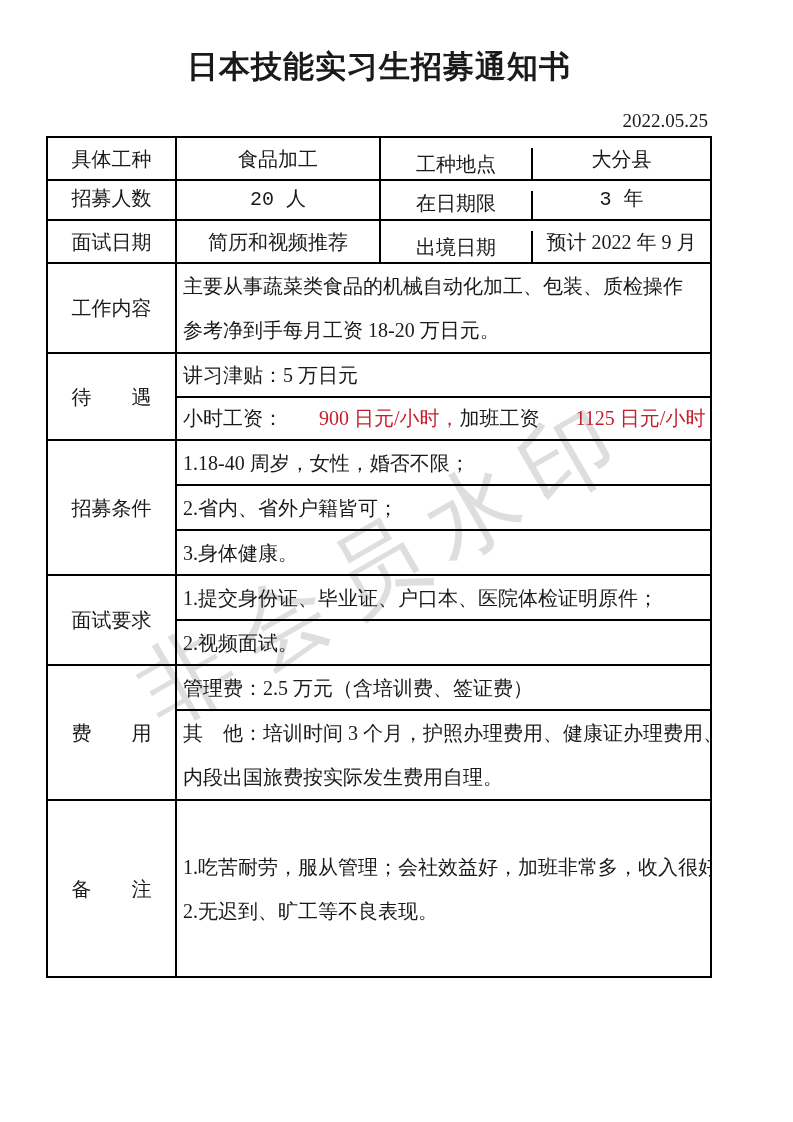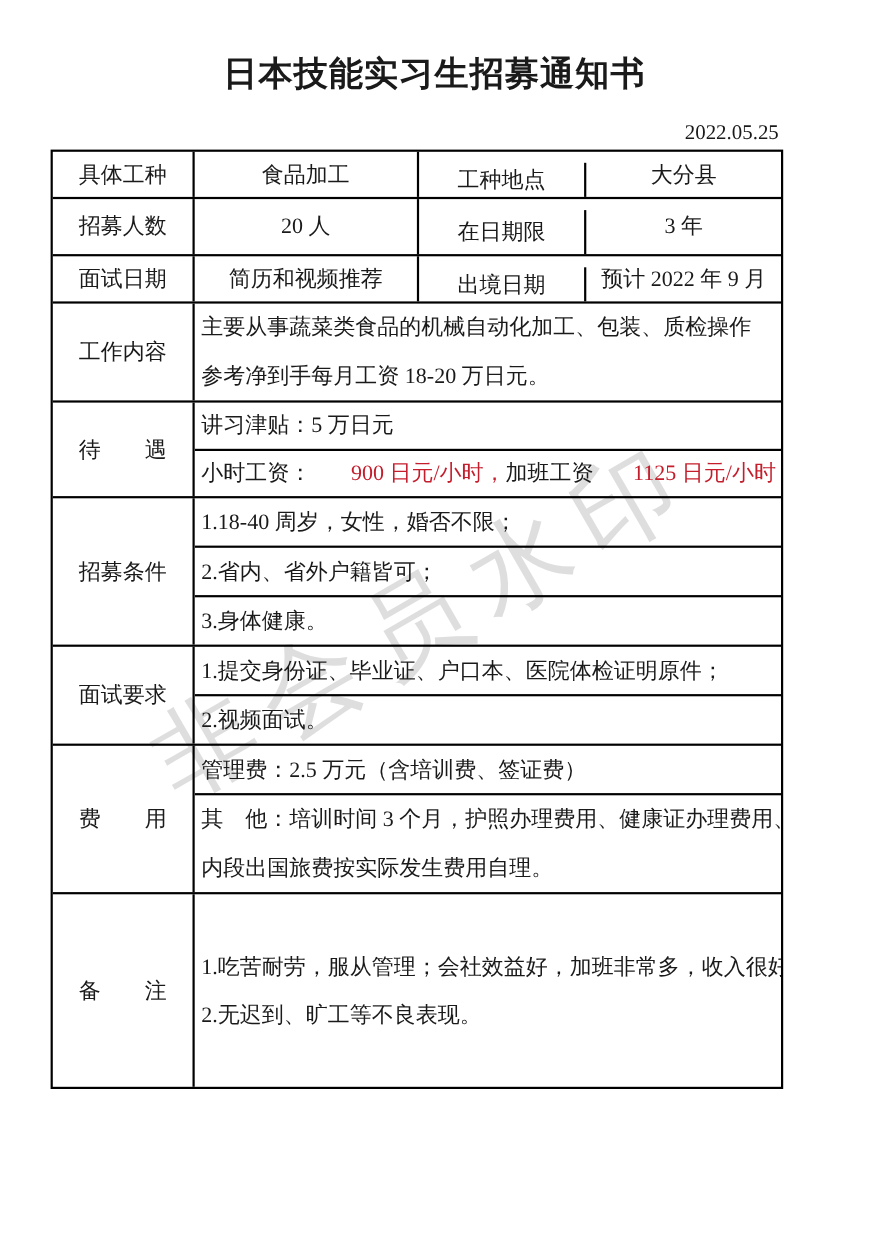--- a/index.html
+++ b/index.html
@@ -9,21 +9,21 @@
     color:var(--text,#1a1a1a);
   }
   .watermark{
     position:absolute;left:385px;top:563px;z-index:0;
     transform:translate(-50%,-50%) rotate(-30deg);
     font-size:92px;letter-spacing:18px;white-space:nowrap;
     color:var(--watermark,#c4c4c4);opacity:.55;font-weight:400;
     pointer-events:none;
   }
   .title{
-    position:absolute;left:64px;top:46px;width:662px;margin:0;z-index:2;
+    position:absolute;left:48px;top:46px;width:662px;margin:0;z-index:2;
     text-align:center;font-size:31px;font-weight:bold;letter-spacing:1px;
   }
   .date{
     position:absolute;left:48px;top:110px;width:660px;z-index:2;
     text-align:right;font-size:19px;
   }
   .tbl{
     position:absolute;left:46px;top:136px;width:666px;z-index:1;
     border:2px solid var(--border,#000);box-sizing:border-box;
     font-size:20px;line-height:1.2;
@@ -43,21 +43,21 @@
   .lines{justify-content:center;padding-left:6px;border-radius:13px;}
   .line{line-height:44px;white-space:nowrap;}
   .sub{
     display:flex;align-items:center;padding-left:6px;box-sizing:border-box;
     border-bottom:2px solid var(--border,#000);flex:1 1 0;white-space:nowrap;overflow:hidden;
   }
   .sub.fixed{flex:none;}
   .sub.lastsub{border-bottom:none;}
   .sub.multiline{white-space:normal;display:flex;flex-direction:column;justify-content:center;align-items:flex-start;}
   .red{color:var(--red,#c41e2d);margin-left:36px;}
-  .h43{height:43px;} .h44{height:52px;} .h45{height:45px;}
+  .h43{height:43px;} .h44{height:40px;font-family:Liberation Mono, monospace;} .h45{height:45px;}
   .h87{height:87px;} .h90{height:90px;} .h135{height:135px;} .h175{height:175px;}
 </style>
 </head>
 <body>
 
 <div class="watermark">非会员水印</div>
 
 <h1 class="title">日本技能实习生招募通知书</h1>
 <div class="date">2022.05.25</div>
 

